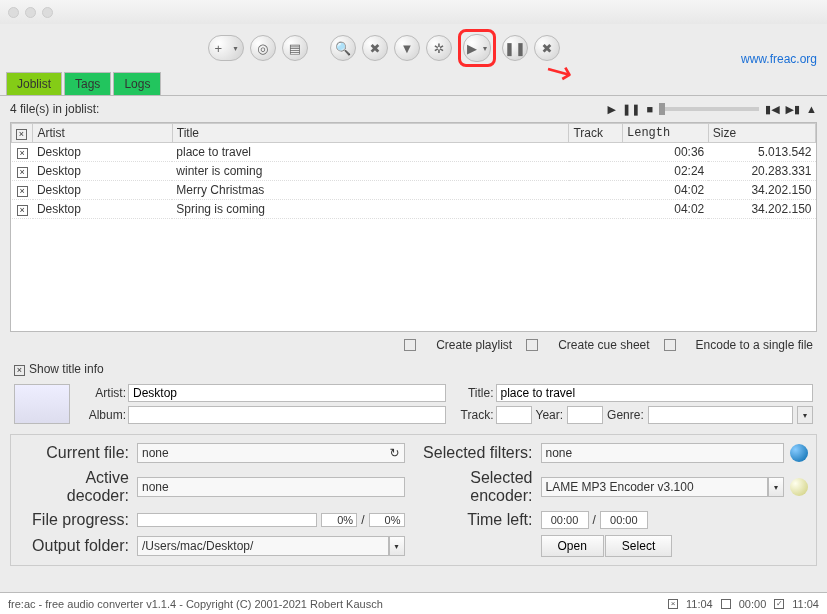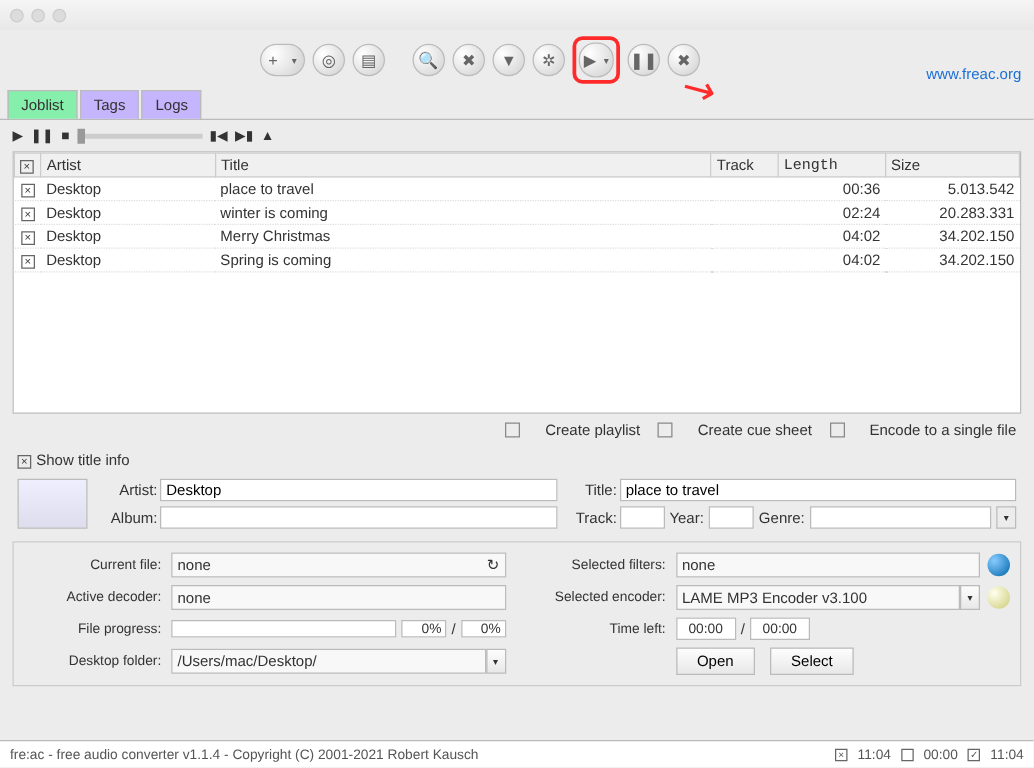--- a/index.html
+++ b/index.html
@@ -14,22 +14,22 @@
 .toolbar-buttons { display: flex; gap: 6px; margin-left: 200px; align-items: center; }
 .tbtn { width: 26px; height: 26px; border-radius: 50%; background: radial-gradient(circle at 30% 30%, #fff, #d0d0d0); border: 1px solid #bbb; display: flex; align-items: center; justify-content: center; cursor: pointer; font-size: 13px; color: #666; }
 .tbtn.drop { width: 36px; border-radius: 13px; justify-content: space-around; }
 .tbtn .caret { font-size: 8px; }
 .play-highlight { border: 3px solid #ff2b2b; border-radius: 8px; padding: 2px; }
 .play-highlight .tbtn { width: 28px; height: 28px; }
 .arrow-annotation { position: absolute; left: 545px; top: 28px; color: #ff2b2b; font-size: 32px; transform: rotate(-30deg); pointer-events: none; }
 .url { position: absolute; right: 10px; bottom: 6px; color: #1a6fd6; font-size: 12px; }
 
 .tabs { display: flex; padding: 0 6px; border-bottom: 1px solid #bbb; }
-.tab { padding: 4px 10px; border: 1px solid #bbb; border-bottom: none; background: #c4b5fd; margin-right: 2px; cursor: pointer; }
-.tab.active { background: #86efac; }
+.tab { padding: 4px 10px; border: 1px solid #bbb; border-bottom: none; background: #22c55e; margin-right: 2px; cursor: pointer; }
+.tab.active { background: #84cc16; }
 
 .joblist-header { display: flex; align-items: center; padding: 6px 10px; }
 .joblist-header .label { flex: 1; }
 .pctrls { display: flex; align-items: center; gap: 6px; }
 .pctrls span { cursor: pointer; font-size: 11px; }
 .slider { width: 100px; height: 4px; background: #ccc; position: relative; }
 .slider::before { content:""; position:absolute; left:0; top:-4px; width:6px; height:12px; background:#999; }
 
 .grid-wrap { margin: 0 10px; border: 1px solid #bbb; background: #fff; height: 210px; overflow: hidden; }
 .grid { width: 100%; border-collapse: collapse; }
@@ -49,21 +49,21 @@
 .info-panel { display: flex; padding: 4px 14px; gap: 10px; align-items: flex-start; }
 .thumb { width: 56px; height: 40px; background: linear-gradient(#eef,#dde); border: 1px solid #bbb; }
 .fields { flex: 1; display: grid; grid-template-columns: 46px 1fr 46px 1fr; gap: 4px 2px; align-items: center; }
 .fields label { text-align: right; font-size: 12px; }
 .txt { border: 1px solid #bbb; background: #fff; height: 18px; padding: 1px 4px; font-size: 12px; }
 .sub-fields { display: flex; gap: 4px; align-items: center; }
 .sub-fields .txt { width: 36px; }
 .sub-fields .txt.genre { flex:1; }
 
 .status-panel { margin: 6px 10px; border: 1px solid #ccc; padding: 8px; display: grid; grid-template-columns: 110px 1fr 120px 1fr; gap: 6px 8px; align-items: center; background: #ececec; }
-.status-panel label { text-align: right; font-size: 11px; }
+.status-panel label { text-align: right; font-size: 16px; }
 .field-ro { border: 1px solid #bbb; background: #f8f8f8; height: 20px; padding: 2px 4px; font-size: 12px; display:flex; align-items:center; }
 .field-ro.with-icon { justify-content: space-between; }
 .progrow { display:flex; gap:4px; align-items:center; }
 .progbar { flex:1; height: 14px; border: 1px solid #bbb; background: #fff; }
 .pct { border:1px solid #bbb; background:#fff; width:36px; height:14px; font-size:11px; display:flex;align-items:center;justify-content:flex-end;padding:0 3px; }
 .timebox { border:1px solid #bbb; background:#fff; width:48px; height:18px; font-size:11px; display:flex;align-items:center;justify-content:center; }
 .btn { border: 1px solid #bbb; background: linear-gradient(#fdfdfd,#e8e8e8); height: 22px; padding: 0 16px; cursor:pointer; font-size:12px; }
 .dropdown { display:flex; }
 .dropdown .arrowbtn { width:16px; border:1px solid #bbb; background:linear-gradient(#fdfdfd,#e8e8e8); display:flex;align-items:center;justify-content:center;cursor:pointer;font-size:8px; }
 .globe { width:18px; height:18px; border-radius:50%; background: radial-gradient(circle at 30% 30%, #8cf, #06a); display:inline-block; }
@@ -110,20 +110,21 @@
   <a class="url">www.freac.org</a>
 </div>
 
 <div class="tabs">
   <div class="tab active">Joblist</div>
   <div class="tab">Tags</div>
   <div class="tab">Logs</div>
 </div>
 
 <div class="joblist-header">
+  <div class="label">4 file(s) in joblist:</div>
   <div class="pctrls">
     <span>▶</span>
     <span>❚❚</span>
     <span>■</span>
     <div class="slider"></div>
     <span>▮◀</span>
     <span>▶▮</span>
     <span>▲</span>
   </div>
 </div>
@@ -247,27 +248,27 @@
     <span>/</span>
     <div class="pct">0%</div>
   </div>
   <label>Time left:</label>
   <div style="display:flex;gap:4px;align-items:center">
     <div class="timebox">00:00</div>
     <span>/</span>
     <div class="timebox">00:00</div>
   </div>
 
-  <label>Desktop folder:</label>
+  <label>Output folder:</label>
   <div class="dropdown">
     <div class="field-ro" style="flex:1">/Users/mac/Desktop/</div>
     <div class="arrowbtn">▾</div>
   </div>
   <div></div>
-  <div style="display:flex;gap:12px">
+  <div style="display:flex;gap:1px">
     <button class="btn">Open</button>
     <button class="btn">Select</button>
   </div>
 </div>
 
 <div class="footer">
   <span>fre:ac - free audio converter v1.1.4 - Copyright (C) 2001-2021 Robert Kausch</span>
   <div class="right">
     <span class="xbox">×</span>
       <span>11:04</span>

